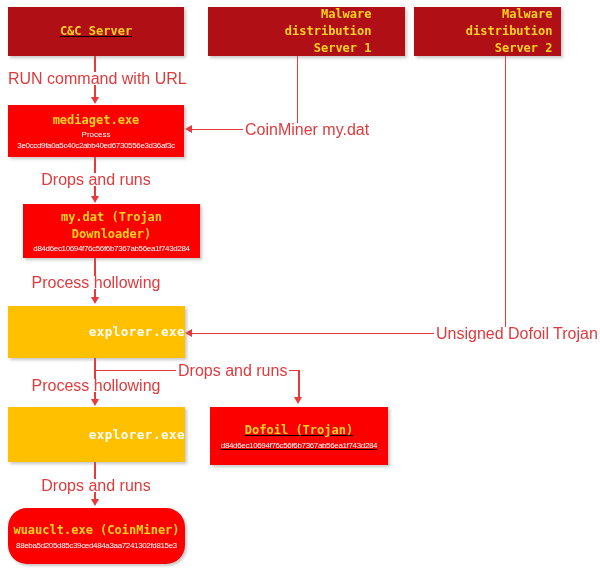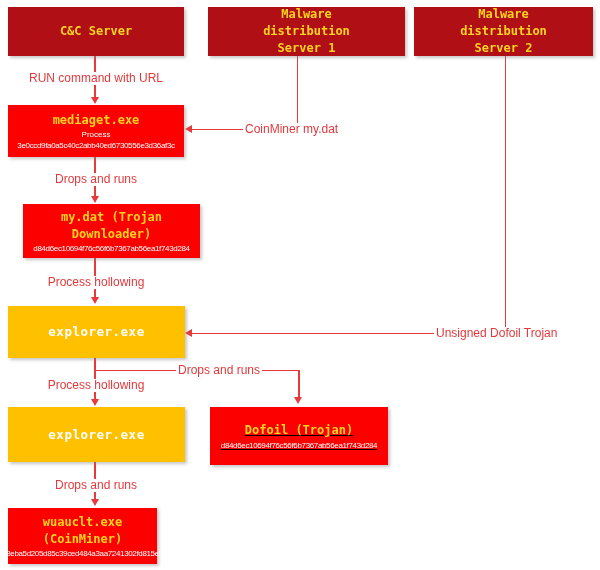--- a/index.html
+++ b/index.html
@@ -12,51 +12,51 @@
           font-family:"Liberation Sans","DejaVu Sans",sans-serif;overflow:hidden;}
 
   
   .node{position:absolute;display:flex;flex-direction:column;justify-content:center;
         align-items:center;text-align:center;z-index:3;
         box-shadow:2px 2px 3px rgba(130,130,130,.45);}
   .node .title{font-family:"DejaVu Sans Mono","Liberation Mono",monospace;
         font-weight:bold;font-size:12px;color:var(--title-yellow);line-height:1.4;}
   .node .note{font-size:8px;color:var(--hash-white);margin-top:1px;}
   .node .hash{font-size:8px;color:var(--hash-white);letter-spacing:-0.35px;margin-top:2px;white-space:nowrap;}
-  .server{background:var(--server-box);}
+  .server{background:var(--server-box);text-align:right;}
   .malware{background:var(--malware-box);}
-  .hollow{background:var(--hollowed-box);}
+  .hollow{background:var(--hollowed-box);align-items:flex-end;}
   .hollow .title{color:#ffffff;font-size:12.5px;letter-spacing:.5px;}
 
-  .n-cc{left:8px;top:7px;width:176px;height:49px;}
+  .n-cc{left:8px;top:7px;width:176px;height:49px;text-decoration:underline;}
   .n-mds1{left:208px;top:7px;width:197px;height:49px;}
-  .n-mds2{left:414px;top:7px;width:179px;height:49px;}
+  .n-mds2{left:414px;top:7px;width:147px;height:49px;}
   .n-mediaget{left:8px;top:105px;width:176px;height:52px;}
   .n-mydat{left:8px;top:204px;width:177px;height:54px;padding:0 8px;box-sizing:border-box;margin-left:15px;}
   .n-explorer1{left:8px;top:306px;width:177px;height:52px;}
   .n-explorer2{left:8px;top:407px;width:177px;height:55px;}
   .n-dofoil{left:210px;top:407px;width:178px;height:58px;text-decoration:underline;}
-  .n-wuauclt{left:8px;top:508px;width:149px;height:56px;}
+  .n-wuauclt{left:8px;top:508px;width:177px;height:56px;border-radius:19px;}
 
   
   .line{position:absolute;background:var(--line-red);z-index:1;}
   .stem{width:2px;}
   .thin-v{width:1px;}
   .thin-h{height:1px;}
 
   
   .ah{position:absolute;width:0;height:0;z-index:2;}
   .ah-down{border-left:4.5px solid transparent;border-right:4.5px solid transparent;
            border-top:7px solid var(--line-red);}
   .ah-left{border-top:4.5px solid transparent;border-bottom:4.5px solid transparent;
            border-right:7px solid var(--line-red);}
 
   
   .edge-label{position:absolute;z-index:2;background:var(--background);
-      color:var(--label-red);font-size:12px;line-height:13px;padding:0 2px;white-space:nowrap;}
+      color:var(--label-red);font-size:16px;line-height:13px;padding:0 2px;white-space:nowrap;}
   .centered{left:8px;width:176px;text-align:center;padding:0;}
 </style>
 </head>
 <body>
 
 <div class="canvas">
 
   <div class="line stem" style="left:94px;top:56px;height:42px;"></div>
   <div class="ah ah-down" style="left:91px;top:97px;"></div>
 

